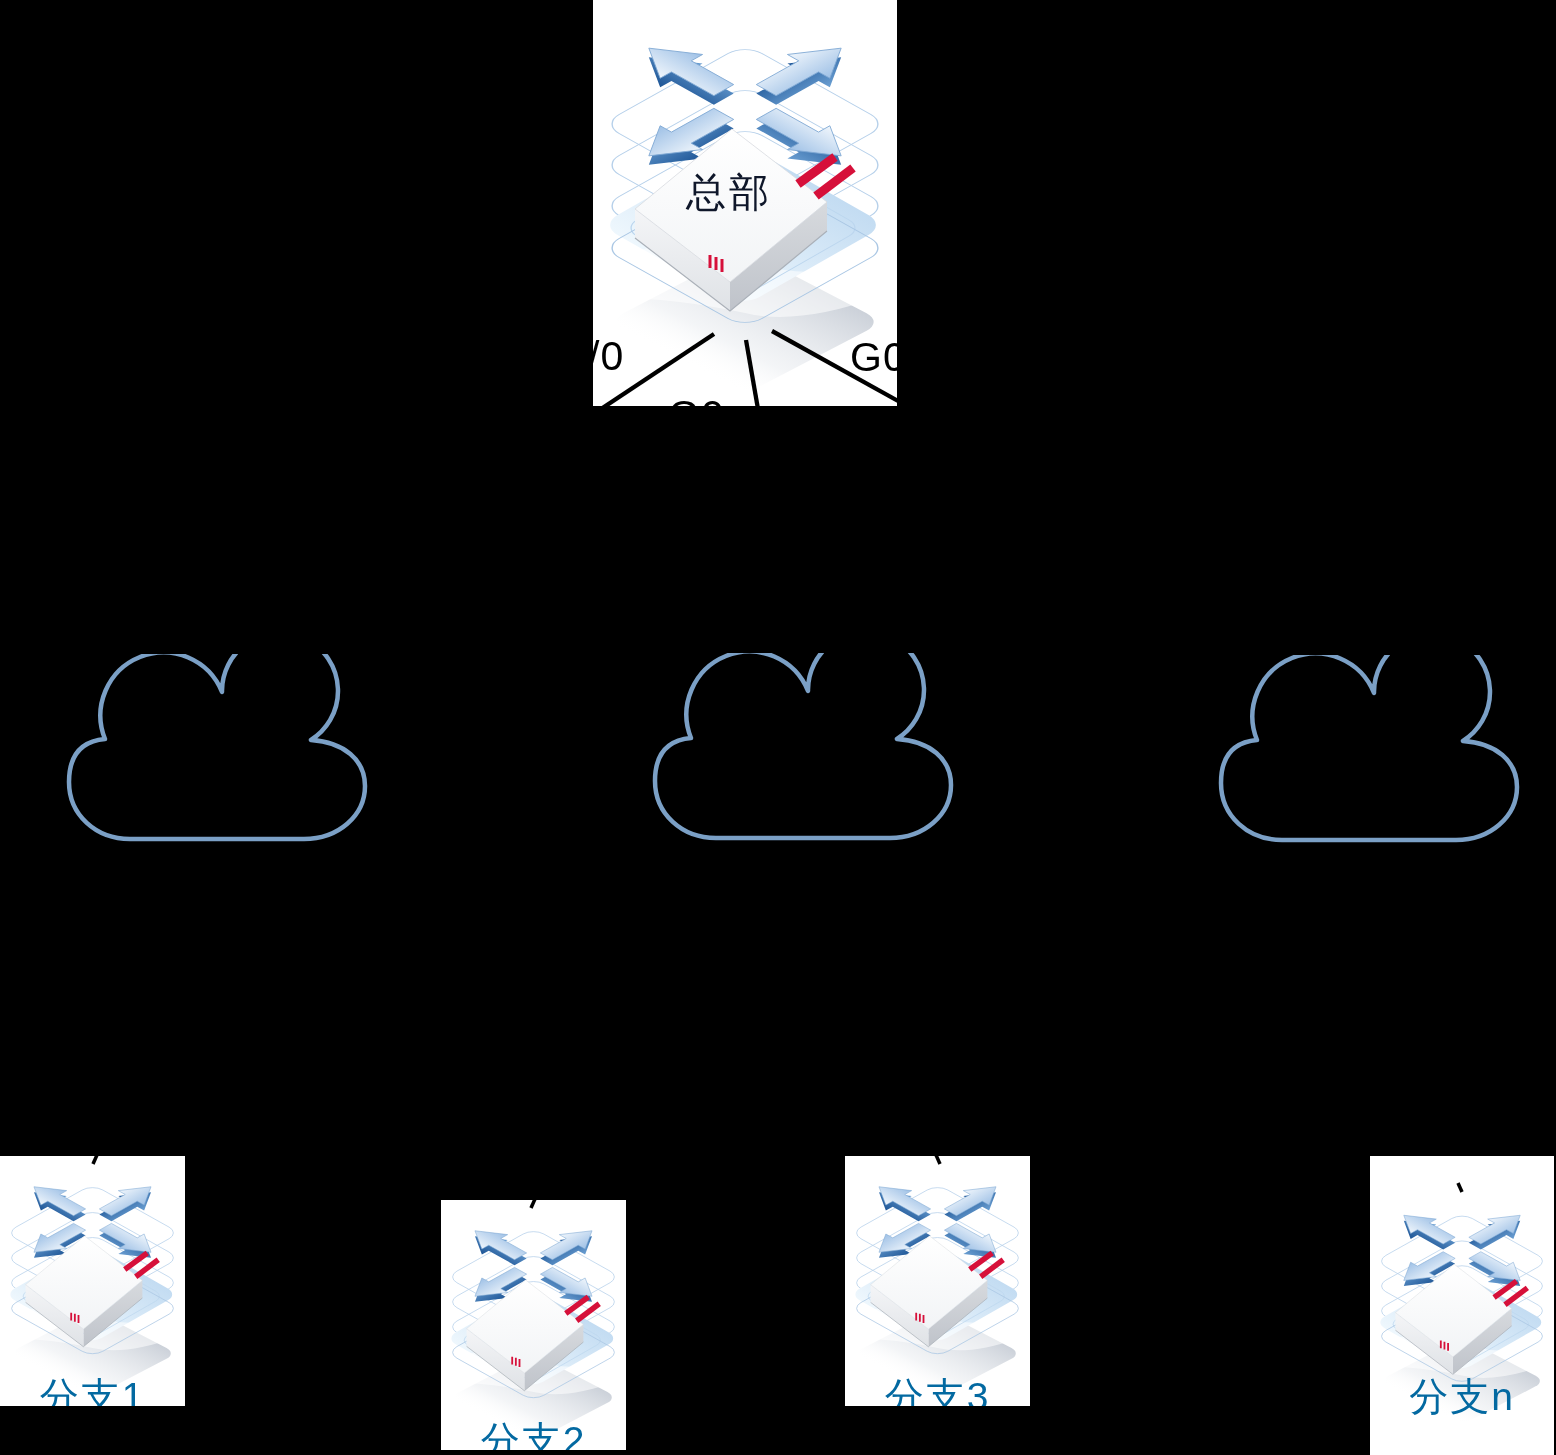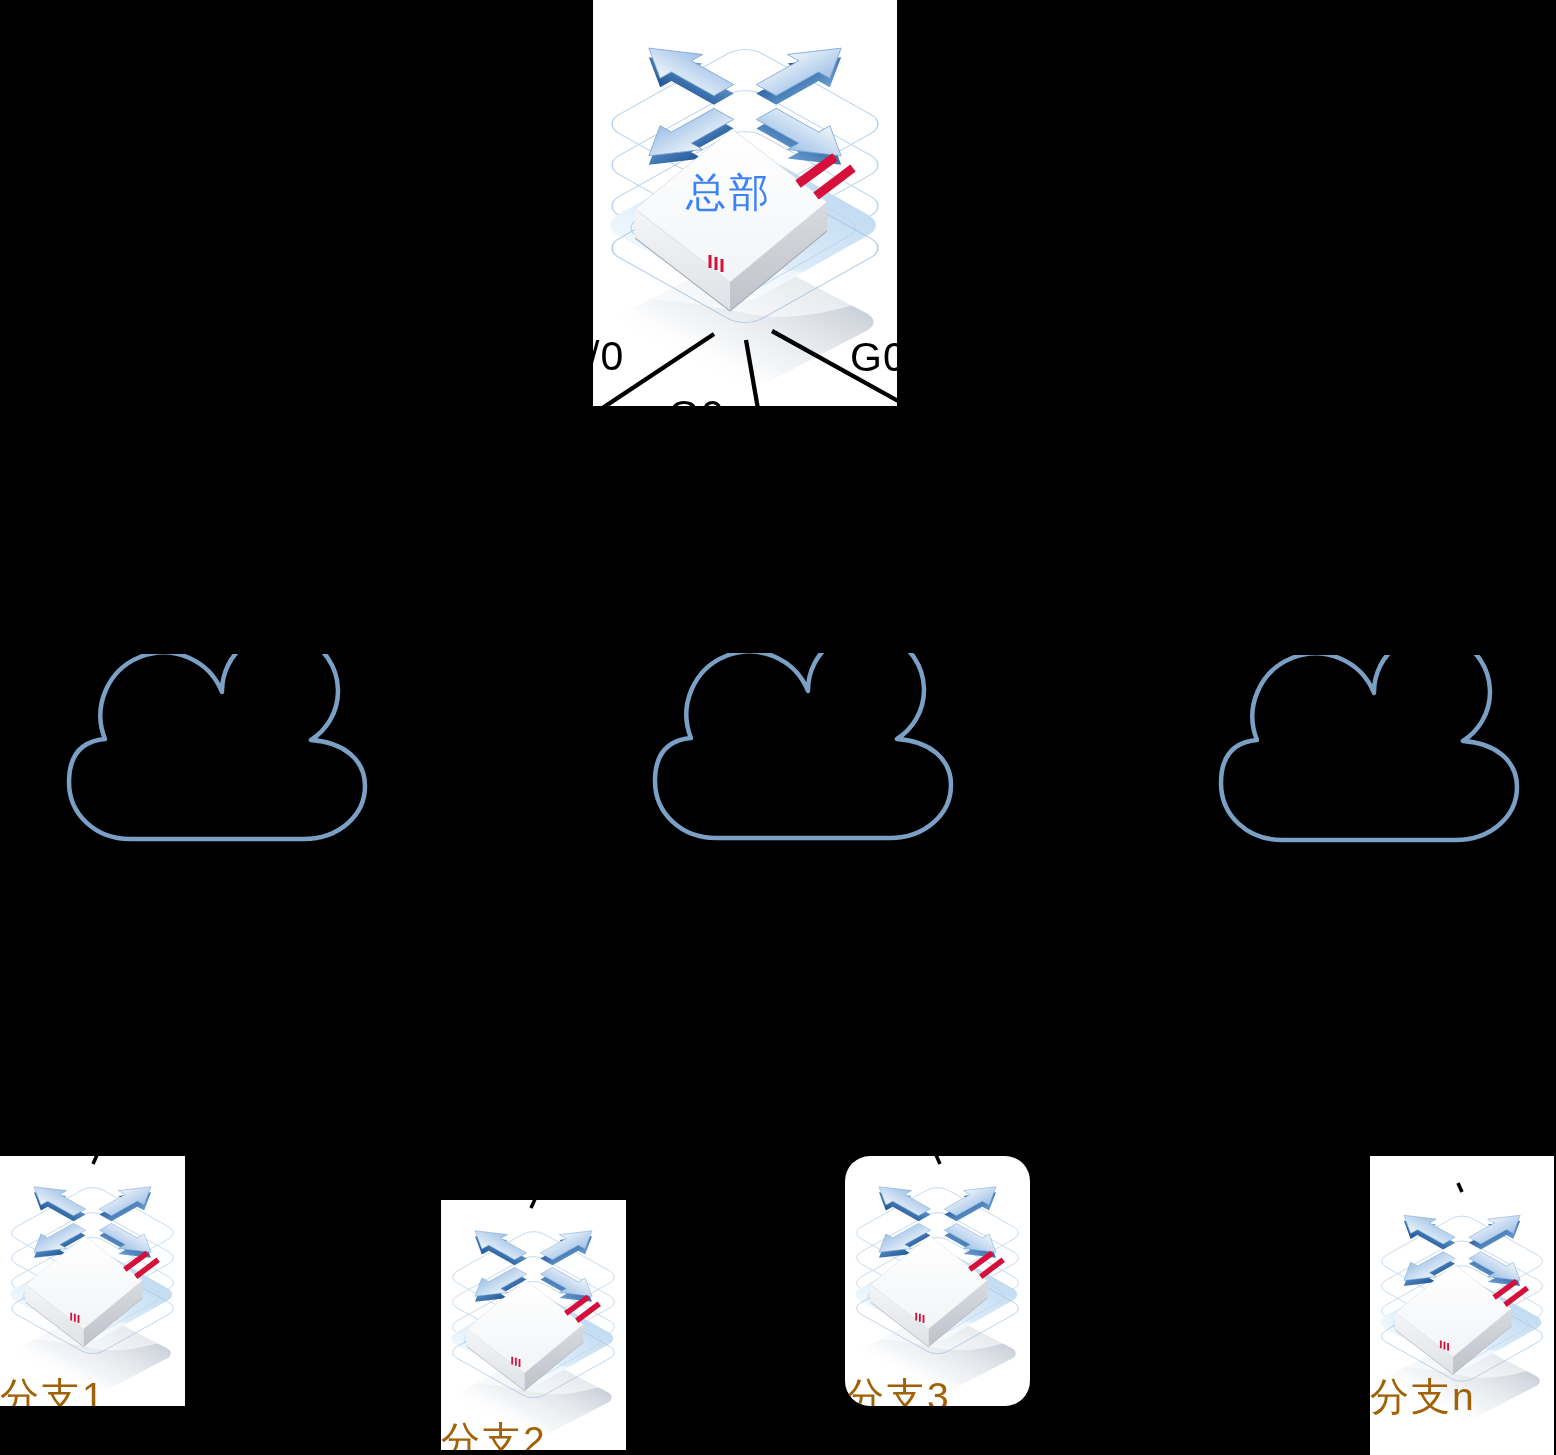--- a/index.html
+++ b/index.html
@@ -2,27 +2,27 @@
 <html><head>
 <meta charset="utf-8">
 <style>
   html,body{margin:0;padding:0;background:#000;}
   .stage{position:relative;width:1556px;height:1455px;background:#000;overflow:hidden;
          font-family:"Liberation Sans","DejaVu Sans",sans-serif;}
   .node{position:absolute;background:#fff;overflow:hidden;}
   .node svg.icon{position:absolute;left:0;top:0;width:100%;height:100%;}
   .overlay{position:absolute;left:0;top:0;width:100%;height:100%;pointer-events:none;}
   .hq-label{position:absolute;left:93px;top:172px;font-size:40px;letter-spacing:3px;
-            color:#3b82f6;line-height:1;white-space:nowrap;}
+            color:#0f172a;line-height:1;white-space:nowrap;}
   .iflabel{position:absolute;font-size:41px;color:#000;line-height:1;letter-spacing:1px;white-space:nowrap;}
   .if-left{left:-5px;top:336px;}
   .if-right{left:257px;top:337px;}
   .if-bottom{left:75px;top:395px;}
-  .branch-label{position:absolute;left:0;top:221px;width:100%;text-align:left;
-                font-size:39px;color:#a16207;line-height:1;letter-spacing:2px;white-space:nowrap;}
+  .branch-label{position:absolute;left:0;top:221px;width:100%;text-align:center;
+                font-size:39px;color:#0369a1;line-height:1;letter-spacing:2px;white-space:nowrap;}
   .cloud{position:absolute;}
   .hidden-assets{position:absolute;width:0;height:0;overflow:hidden;}
 </style>
 </head>
 <body>
 
 <svg class="hidden-assets" aria-hidden="true">
   <defs>
     <linearGradient id="gPlat" x1="0" y1="0" x2="0" y2="1">
       <stop offset="0" stop-color="#c3dcf2"></stop>
@@ -155,21 +155,21 @@
   <div class="node" style="left:441px;top:1156px;width:185px;height:250px;margin-top:44px;">
     <svg class="icon" viewBox="0 0 304 406">
         <use href="#routerIcon"></use>
       </svg>
     <svg class="overlay" viewBox="0 0 185 250">
       <line x1="94" y1="-1" x2="90" y2="8" stroke="#000" stroke-width="3.5"></line>
     </svg>
     <div class="branch-label">分支2</div>
   </div>
 
-  <div class="node" style="left:845px;top:1156px;width:185px;height:250px;border-radius:25px;">
+  <div class="node" style="left:845px;top:1156px;width:185px;height:250px;">
     <svg class="icon" viewBox="0 0 304 406">
         <use href="#routerIcon"></use>
       </svg>
     <svg class="overlay" viewBox="0 0 185 250">
       <line x1="91" y1="-1" x2="95" y2="8" stroke="#000" stroke-width="3.5"></line>
     </svg>
     <div class="branch-label">分支3</div>
   </div>
 
   <div class="node" style="left:1370px;top:1156px;width:184px;height:306px;">

